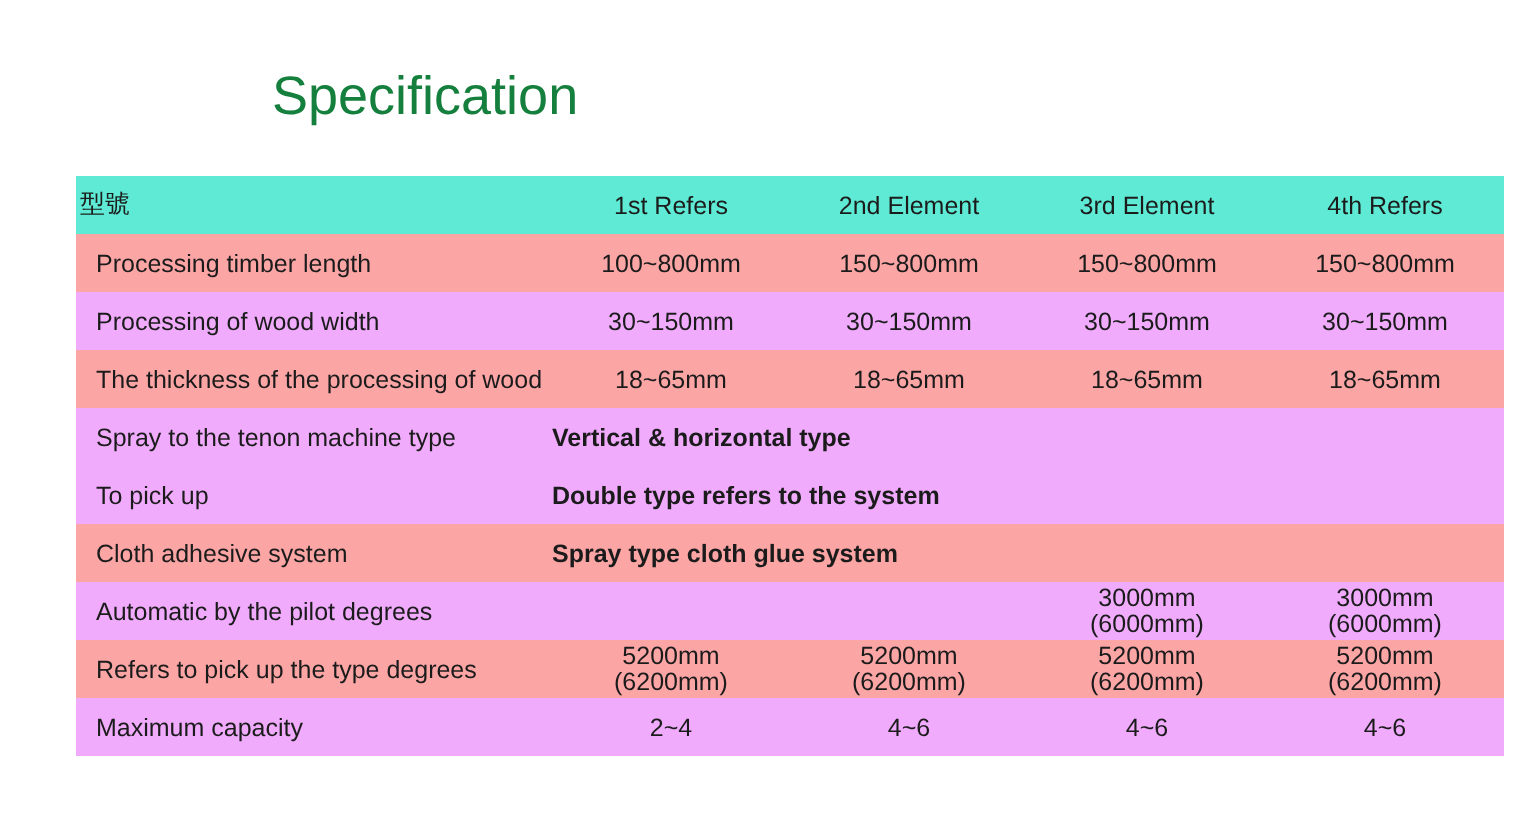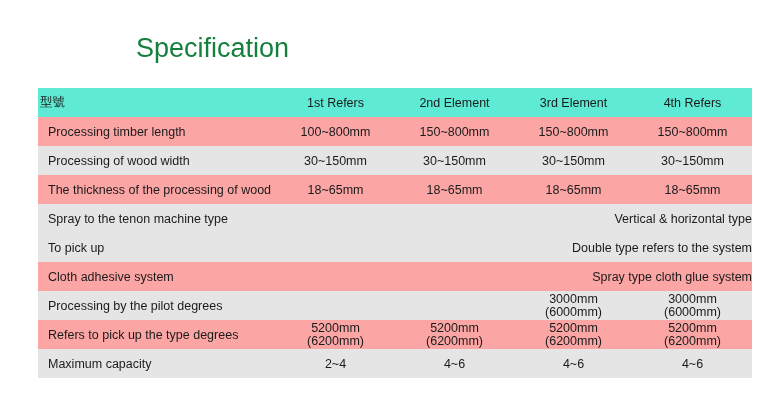--- a/index.html
+++ b/index.html
@@ -43,21 +43,21 @@
     height: 29px;
     font-size: 12.5px;
     color: #1b1b1b;
     vertical-align: middle;
     font-family: "Liberation Sans", sans-serif;
   }
   .row-shaded td {
     background: #fca5a5;
   }
   .row-plain td {
-    background: #e5e5e5;
+    background: #f0abfc;
   }
   .c-label {
     width: 238px;
     padding-left: 10px !important;
     text-align: left;
   }
   .c-val {
     width: 119px;
     text-align: center;
   }
@@ -69,23 +69,24 @@
   .head .c-label {
     padding-left: 2px !important;
   }
   .head .c-val {
     color: #1b1b1b;
   }
   .small {
     font-size: 11.5px;
   }
   .span-text {
-    text-align: right;
+    text-align: left;
     font-size: 15px;
     color: #1b1b1b;
+    font-weight: bold;
   }
   .two-line {
     line-height: 13px;
     font-size: 11.5px;
   }
   .two-line span {
     display: block;
   }
   .cap-line {
     font-size: 12.5px;
@@ -149,21 +150,21 @@
         <td class="c-label">To pick up</td>
         <td class="span-text" colspan="4">Double type refers to the system</td>
       </tr>
 
       <tr class="row-shaded">
         <td class="c-label">Cloth adhesive system</td>
         <td class="span-text" colspan="4">Spray type cloth glue system</td>
       </tr>
 
       <tr class="row-plain">
-        <td class="c-label">Processing by the pilot degrees</td>
+        <td class="c-label">Automatic by the pilot degrees</td>
         <td class="c-val two-line">
           <span></span>
           <span></span>
         </td>
         <td class="c-val two-line">
           <span></span>
           <span></span>
         </td>
         <td class="c-val two-line">
           <span>3000mm</span>

